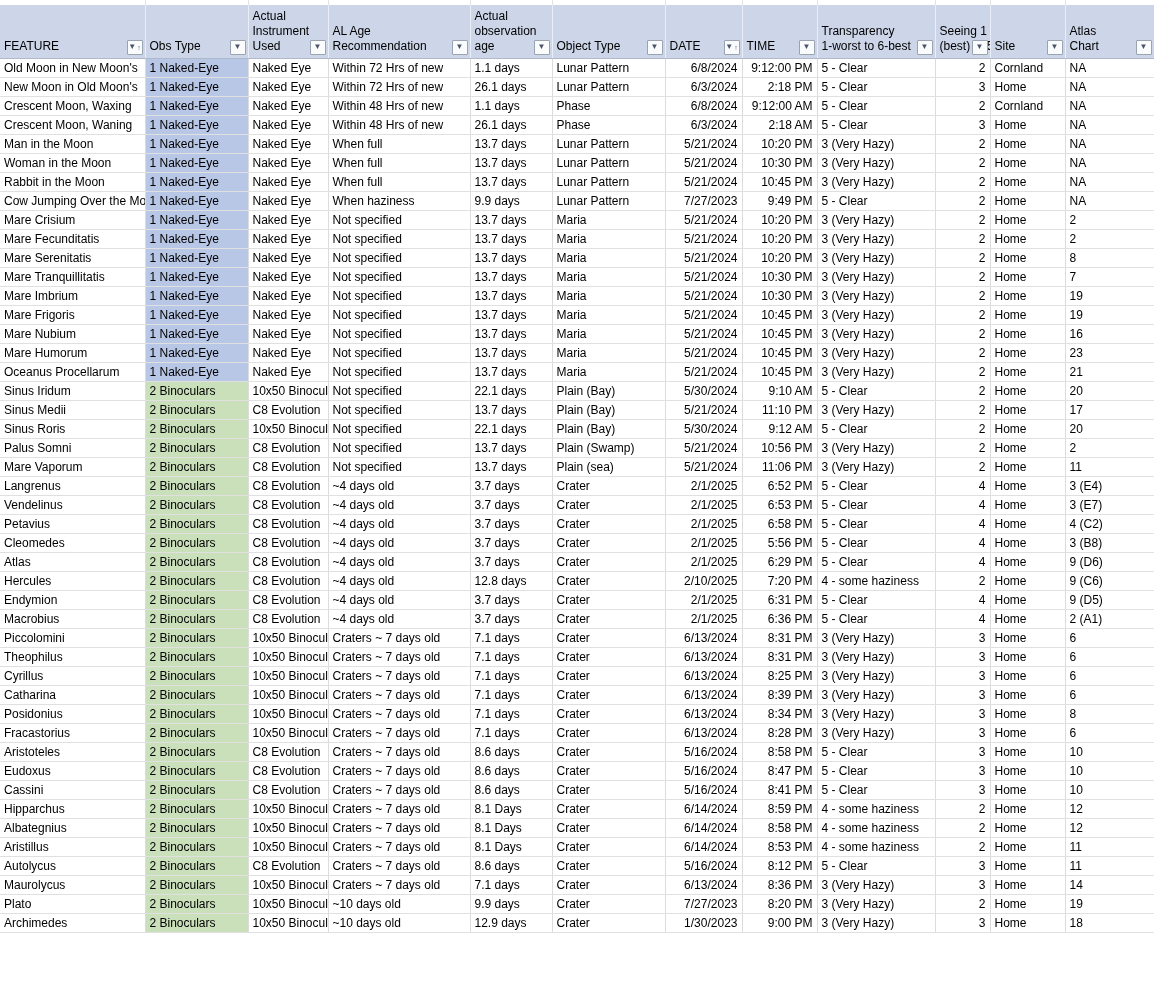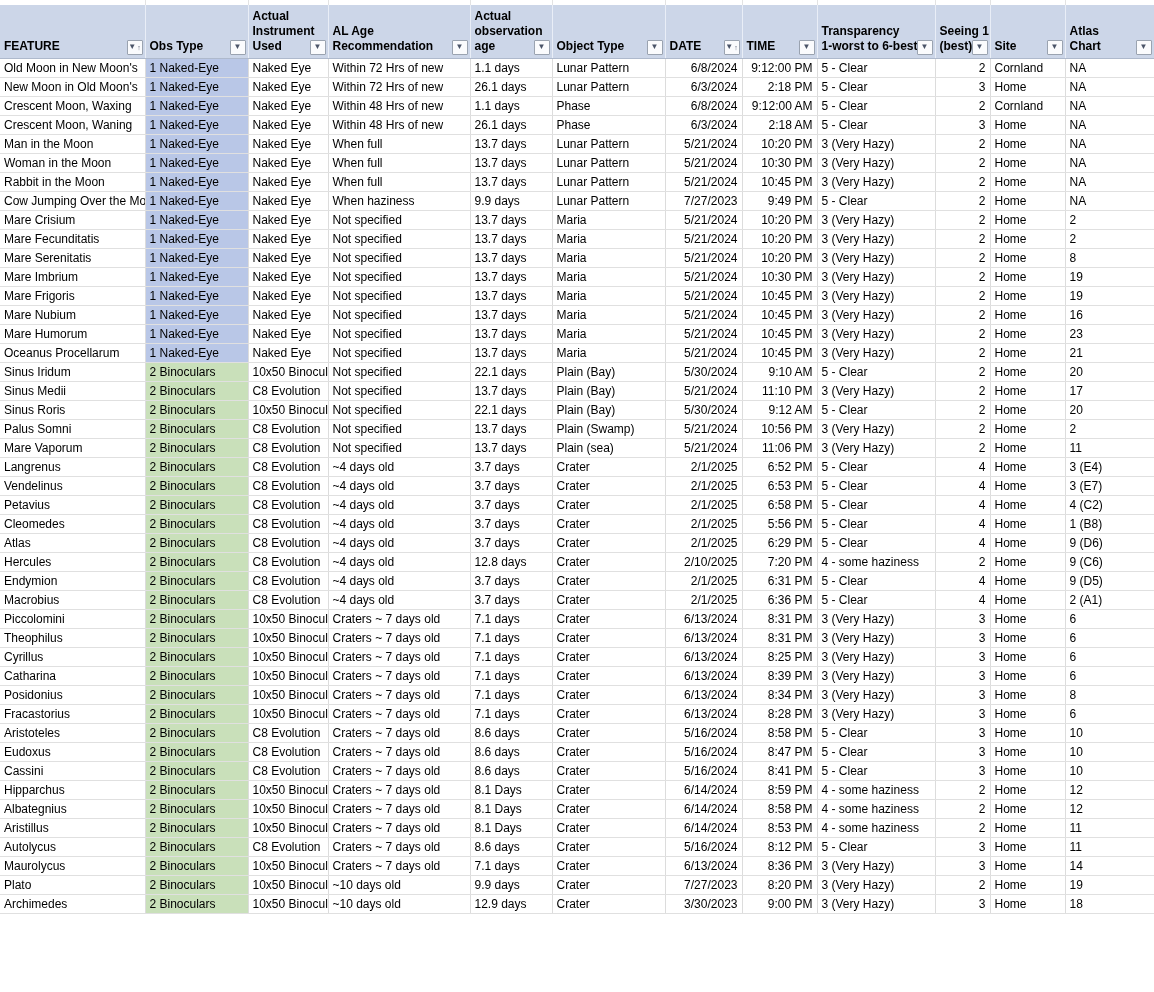--- a/index.html
+++ b/index.html
@@ -14,21 +14,21 @@
   table.grid td, table.grid th{
     box-sizing:border-box;
     overflow:hidden;white-space:nowrap;
   }
   tr.spacer-row td{
     height:5px;background:#ffffff;border-right:1px solid #e3e3e3;padding:0;
   }
   tr.header-row th{
     background:#ccd6e8;
     vertical-align:bottom;text-align:left;
-    font-size:12px;font-weight:bold;color:#000;
+    font-size:12px;font-weight:normal;color:#000;
     padding:2px 4px 3px 4px;
     border-right:1px solid #e9eef7;
     border-bottom:1px solid #aeb9cc;
     height:53px;position:relative;line-height:1.26;
   }
   tr.header-row th .hl div{display:block;}
   .fbtn{
     position:absolute;right:2px;bottom:3px;
     width:16px;height:15px;
     background:#fafbfd;border:1px solid #9aa3b0;border-radius:1px;
@@ -338,20 +338,34 @@
           <td>13.7 days</td>
           <td>Maria</td>
           <td class="al-right">5/21/2024</td>
           <td class="al-right">10:20 PM</td>
           <td>3 (Very Hazy)</td>
           <td class="al-right">2</td>
           <td>Home</td>
           <td>8</td>
         </tr>
         <tr>
+          <td>Mare Tranquillitatis</td>
+          <td style="background: rgb(185, 199, 231);">1 Naked-Eye</td>
+          <td>Naked Eye</td>
+          <td>Not specified</td>
+          <td>13.7 days</td>
+          <td>Maria</td>
+          <td class="al-right">5/21/2024</td>
+          <td class="al-right">10:30 PM</td>
+          <td>3 (Very Hazy)</td>
+          <td class="al-right">2</td>
+          <td>Home</td>
+          <td>7</td>
+        </tr>
+        <tr>
           <td>Mare Imbrium</td>
           <td style="background: rgb(185, 199, 231);">1 Naked-Eye</td>
           <td>Naked Eye</td>
           <td>Not specified</td>
           <td>13.7 days</td>
           <td>Maria</td>
           <td class="al-right">5/21/2024</td>
           <td class="al-right">10:30 PM</td>
           <td>3 (Very Hazy)</td>
           <td class="al-right">2</td>
@@ -531,21 +545,21 @@
           <td style="background: rgb(201, 224, 186);">2 Binoculars</td>
           <td>C8 Evolution</td>
           <td>~4 days old</td>
           <td>3.7 days</td>
           <td>Crater</td>
           <td class="al-right">2/1/2025</td>
           <td class="al-right">5:56 PM</td>
           <td>5 - Clear</td>
           <td class="al-right">4</td>
           <td>Home</td>
-          <td>1 (B8)</td>
+          <td>3 (B8)</td>
         </tr>
         <tr>
           <td>Atlas</td>
           <td style="background: rgb(201, 224, 186);">2 Binoculars</td>
           <td>C8 Evolution</td>
           <td>~4 days old</td>
           <td>3.7 days</td>
           <td>Crater</td>
           <td class="al-right">2/1/2025</td>
           <td class="al-right">6:29 PM</td>
@@ -806,21 +820,21 @@
           <td>Home</td>
           <td>19</td>
         </tr>
         <tr>
           <td>Archimedes</td>
           <td style="background: rgb(201, 224, 186);">2 Binoculars</td>
           <td>10x50 Binocul</td>
           <td>~10 days old</td>
           <td>12.9 days</td>
           <td>Crater</td>
-          <td class="al-right">3/30/2023</td>
+          <td class="al-right">1/30/2023</td>
           <td class="al-right">9:00 PM</td>
           <td>3 (Very Hazy)</td>
           <td class="al-right">3</td>
           <td>Home</td>
           <td>18</td>
         </tr>
       </tbody>
   </table>
 </div>
 

